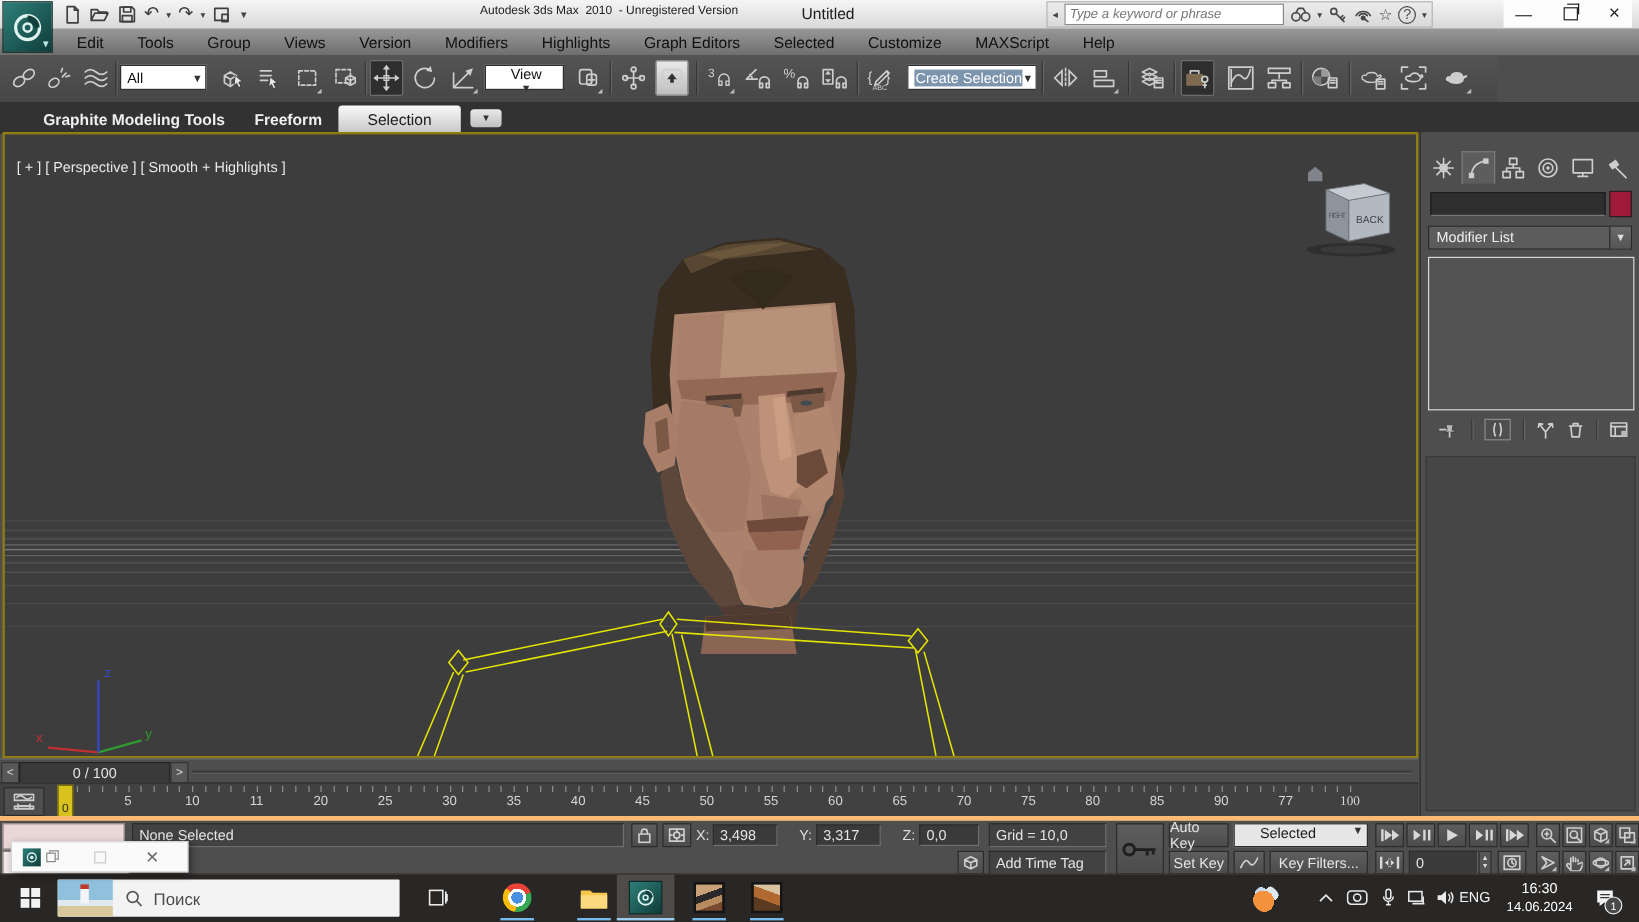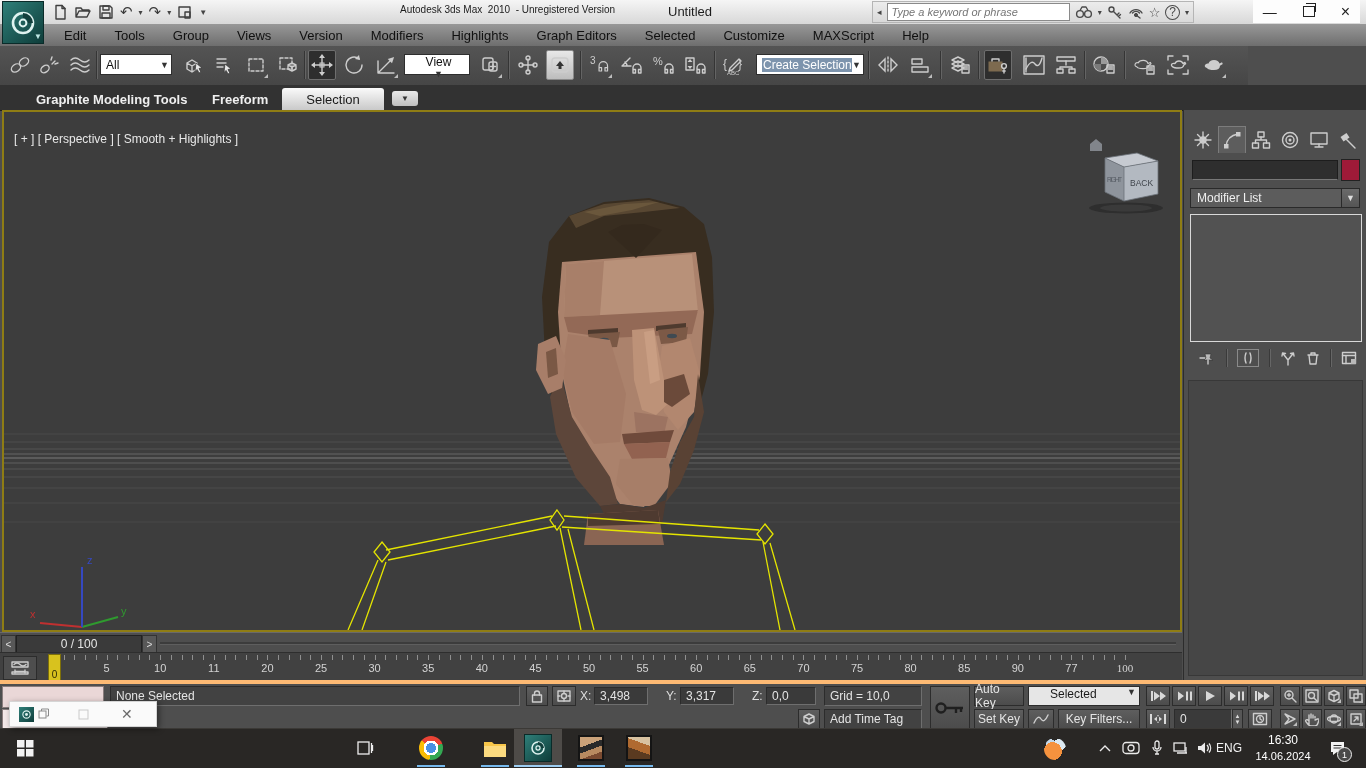--- a/index.html
+++ b/index.html
@@ -898,20 +898,28 @@
 
   <div class="abs" id="taskbar">
     <div class="tkbtn" style="left:8px;width:34px;">
       <svg width="17" height="17">
           <rect x="0" y="0" width="7.5" height="7.5" fill="#f2f2f2"></rect>
           <rect x="9" y="0" width="7.5" height="7.5" fill="#f2f2f2"></rect>
           <rect x="0" y="9" width="7.5" height="7.5" fill="#f2f2f2"></rect>
           <rect x="9" y="9" width="7.5" height="7.5" fill="#f2f2f2"></rect>
         </svg>
     </div>
+    <div id="tksearch">
+      <span class="thumb"></span>
+      <svg width="16" height="16" style="margin-left:10px;flex:none;">
+          <circle cx="6.5" cy="6.5" r="4.5" fill="none" stroke="#555" stroke-width="1.4"></circle>
+          <path d="M10 10l4 4" stroke="#555" stroke-width="1.4"></path>
+        </svg>
+      <span class="stext">Поиск</span>
+    </div>
     <div class="tkbtn" style="left:350px;width:30px;">
         <svg width="18" height="16">
           <rect x="2" y="2" width="11" height="12" fill="none" stroke="#eee" stroke-width="1.3"></rect>
           <path d="M15.5 3v10M16.5 5v6" stroke="#eee" stroke-width="1.3"></path>
         </svg>
       </div>
     <div class="tkbtn" style="left:414px;width:34px;">
         <span style="width:24px;height:24px;border-radius:50%;background:radial-gradient(circle,#4a90e2 0 5px,#fff 5px 7.5px,rgba(0,0,0,0) 7.5px),conic-gradient(from -50deg,#ea4335 0 33%,#34a853 0 66%,#fbbc05 0 100%);"></span>
       </div>
     <div class="tkbtn" style="left:478px;width:34px;">

